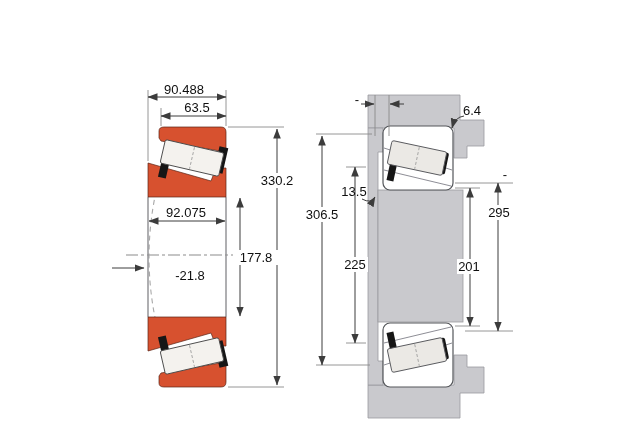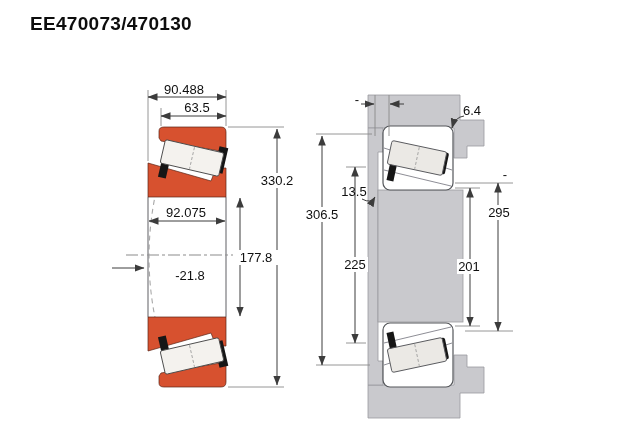--- a/index.html
+++ b/index.html
@@ -21,21 +21,20 @@
   .steel{fill:var(--steel,#c9c9cd);stroke:#9b9b9f;stroke-width:.8;}
   .brg{fill:#ffffff;stroke:#54565a;stroke-width:1.2;}
   .inl{stroke:#70707a;stroke-width:.8;fill:none;}
   .rdash{stroke:#9a9a9a;stroke-width:.8;stroke-dasharray:3 2;}
   .tbg{fill:#ffffff;}
 </style>
 </head>
 <body>
 
 <div class="page">
-  <div class="title">EE470073/470130</div>
 
   <svg width="640" height="440" viewBox="0 0 640 440">
     <defs>
       <marker id="ar" viewBox="0 0 10 10" refX="9.5" refY="5" markerWidth="10" markerHeight="10" orient="auto-start-reverse">
         <path d="M0,1.2 L10,5 L0,8.8 Z" fill="#3c3c3c"></path>
       </marker>
     </defs>
 
     <g>
 

